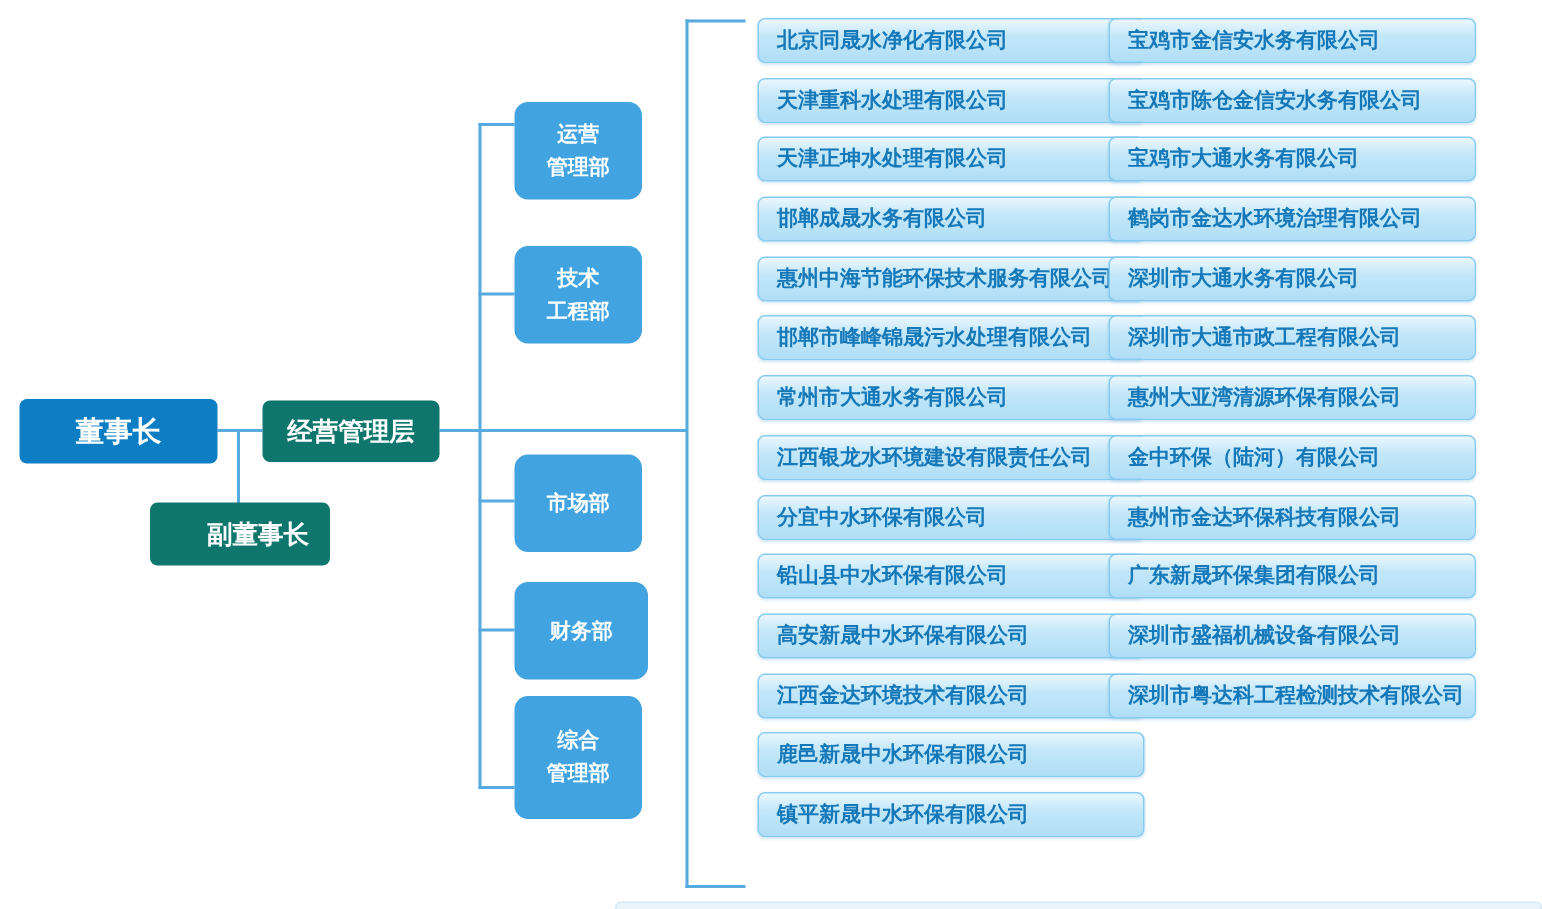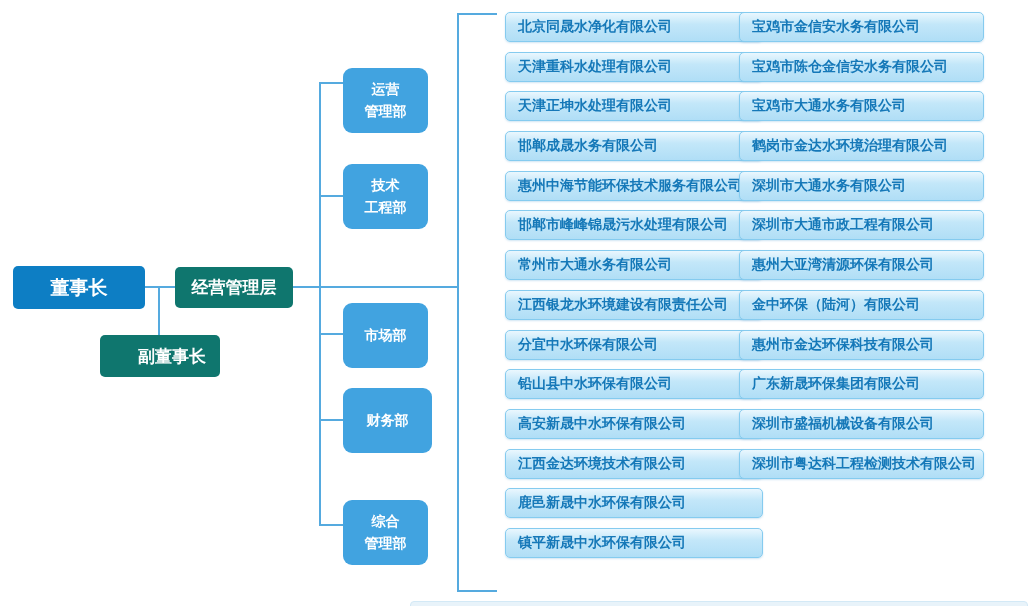--- a/index.html
+++ b/index.html
@@ -54,21 +54,21 @@
   <div class="node chairman" style="left:13px;  top:266px; width:132px; height:43px;">董事长</div>
   <div class="node mid" style="left:175px; top:267px; width:118px; height:41px;">经营管理层</div>
   <div class="node mid" style="left:100px; top:335px; width:120px; height:42px;padding-left:24px;">副董事长</div>
 
   <div class="node dept" style="left:343px; top:68px;  width:85px; height:65px;">运营
 管理部</div>
   <div class="node dept" style="left:343px; top:164px; width:85px; height:65px;">技术
 工程部</div>
   <div class="node dept" style="left:343px; top:303px; width:85px; height:65px;">市场部</div>
   <div class="node dept" style="left:343px; top:388px; width:89px; height:65px;">财务部</div>
-  <div class="node dept" style="left:343px; top:500px; width:85px; height:65px;">综合
+  <div class="node dept" style="left:343px; top:464px; width:85px; height:82px;">综合
 管理部</div>
 
   <div class="col" style="left:505px; top:12px; width:258px;">
     <div class="company">北京同晟水净化有限公司</div>
     <div class="company">天津重科水处理有限公司</div>
     <div class="company">天津正坤水处理有限公司</div>
     <div class="company">邯郸成晟水务有限公司</div>
     <div class="company">惠州中海节能环保技术服务有限公司</div>
     <div class="company">邯郸市峰峰锦晟污水处理有限公司</div>
     <div class="company">常州市大通水务有限公司</div>

